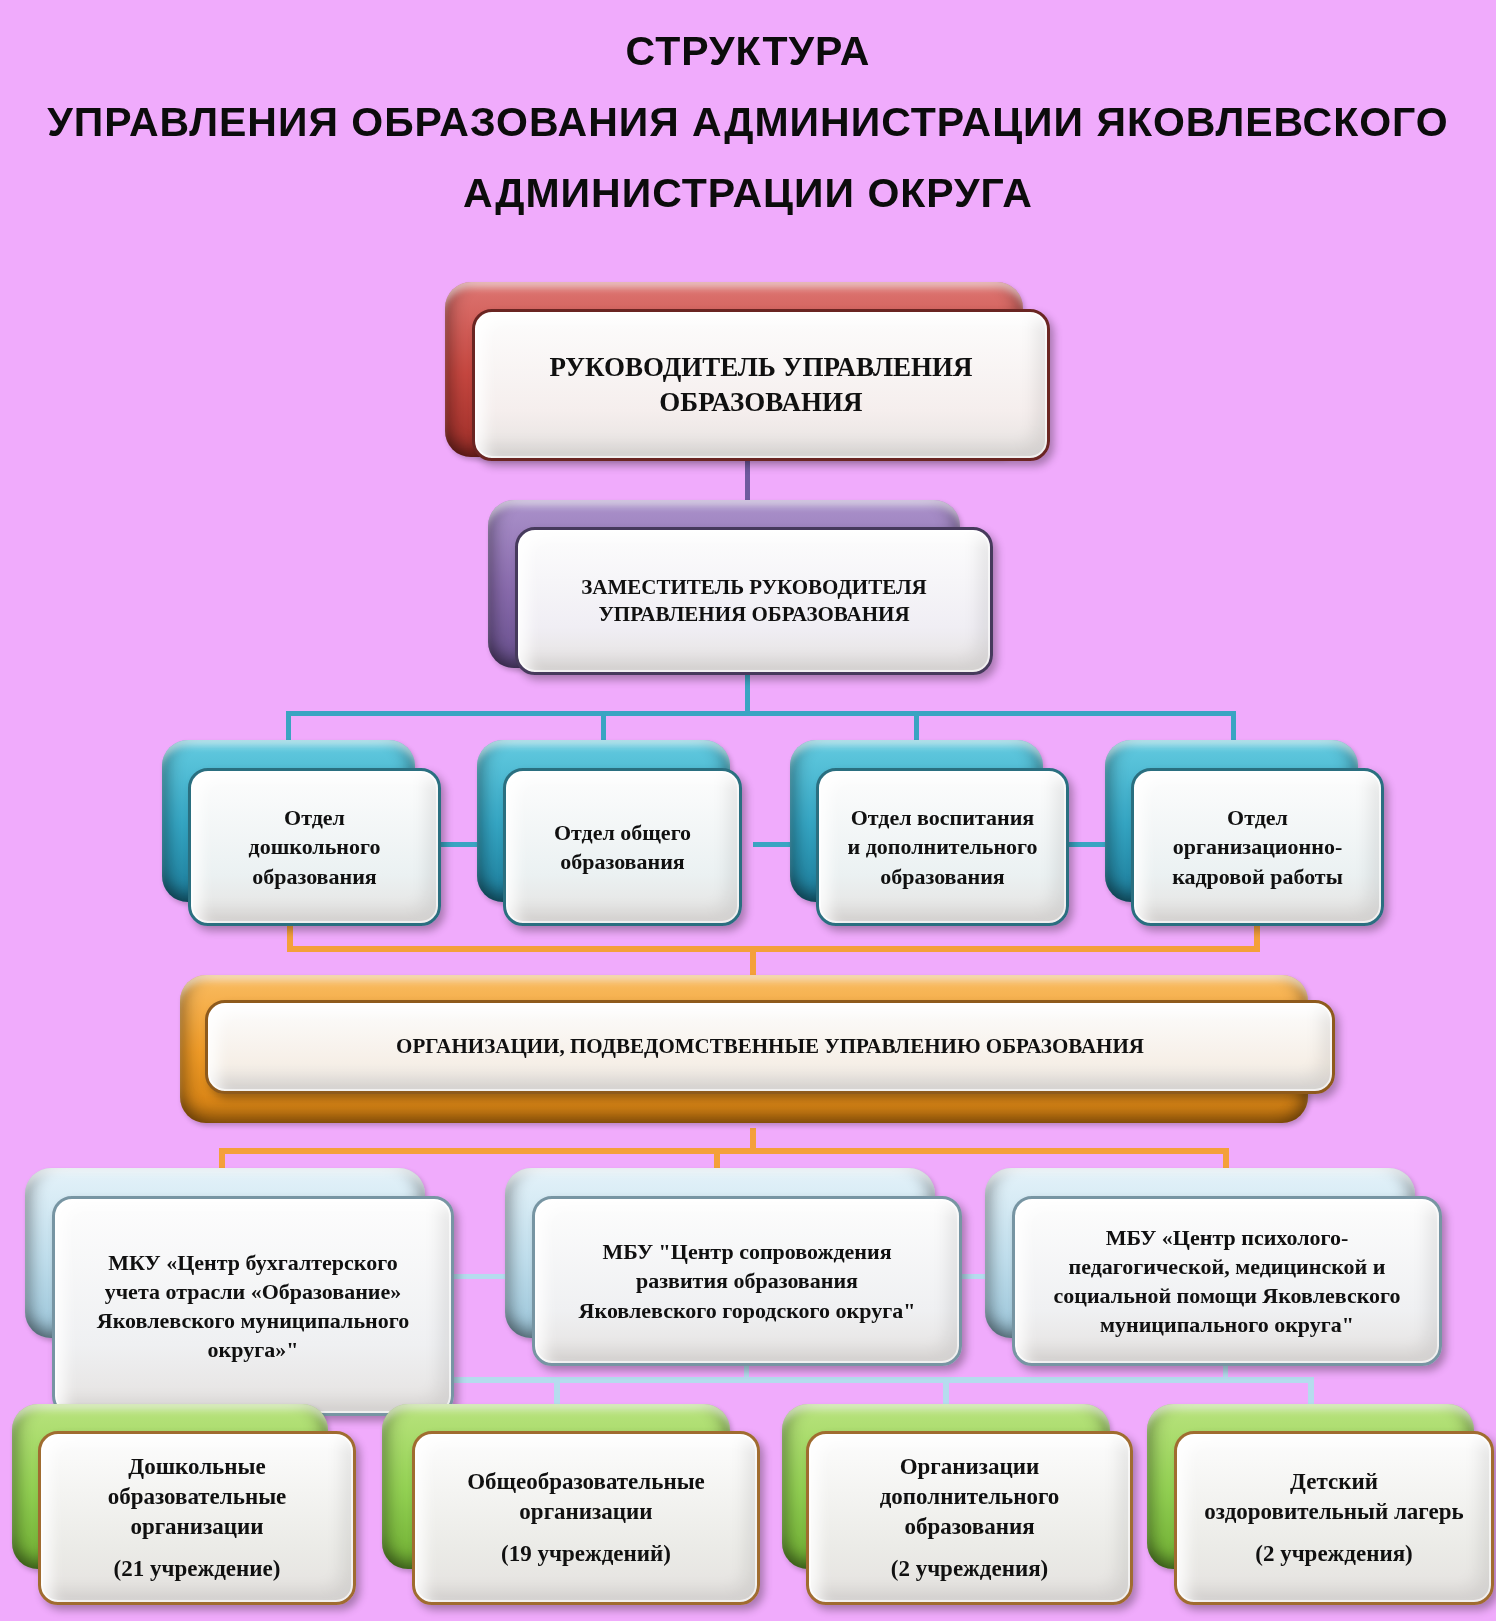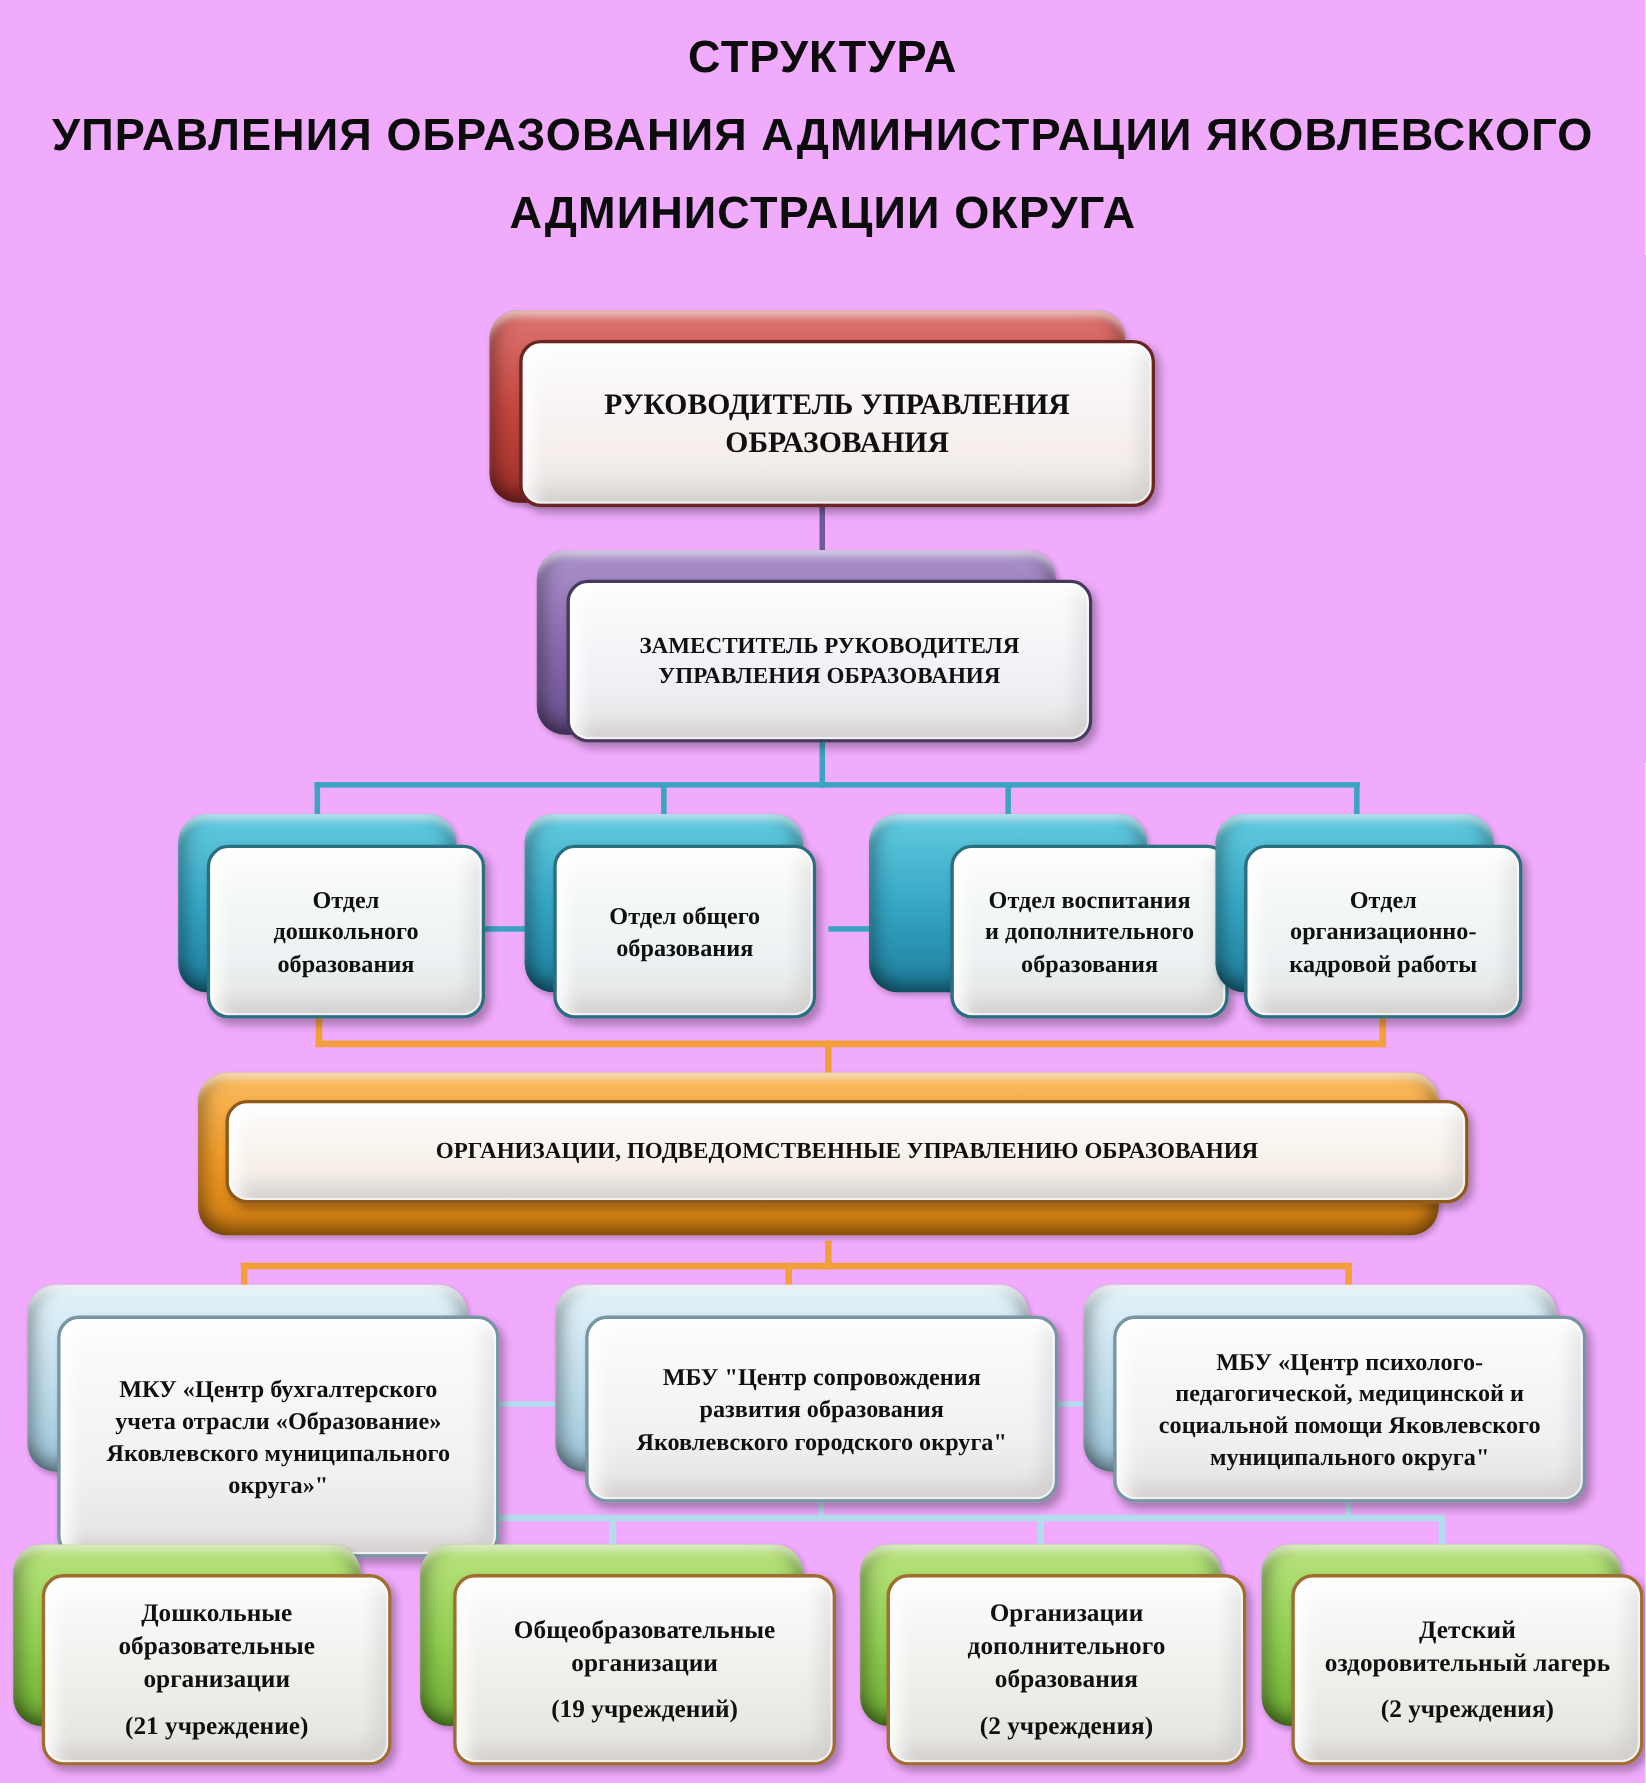--- a/index.html
+++ b/index.html
@@ -125,21 +125,21 @@
 образования</span>
   </div>
 
   <div class="back teal-b" style="left:477px;top:740px;width:253px;height:162px;"></div>
   <div class="plate teal-p f22" style="left:503px;top:768px;width:239px;height:158px;">
     <span class="lbl">Отдел общего
 образования</span>
   </div>
 
   <div class="back teal-b" style="left:790px;top:740px;width:253px;height:162px;"></div>
-  <div class="plate teal-p f22" style="left:816px;top:768px;width:253px;height:158px;margin-left:48px;">
+  <div class="plate teal-p f22" style="left:816px;top:768px;width:253px;height:158px;">
     <span class="lbl">Отдел воспитания
 и дополнительного
 образования</span>
   </div>
 
   <div class="back teal-b" style="left:1105px;top:740px;width:253px;height:162px;"></div>
   <div class="plate teal-p f22" style="left:1131px;top:768px;width:253px;height:158px;">
     <span class="lbl">Отдел
 организационно-
 кадровой работы</span>

